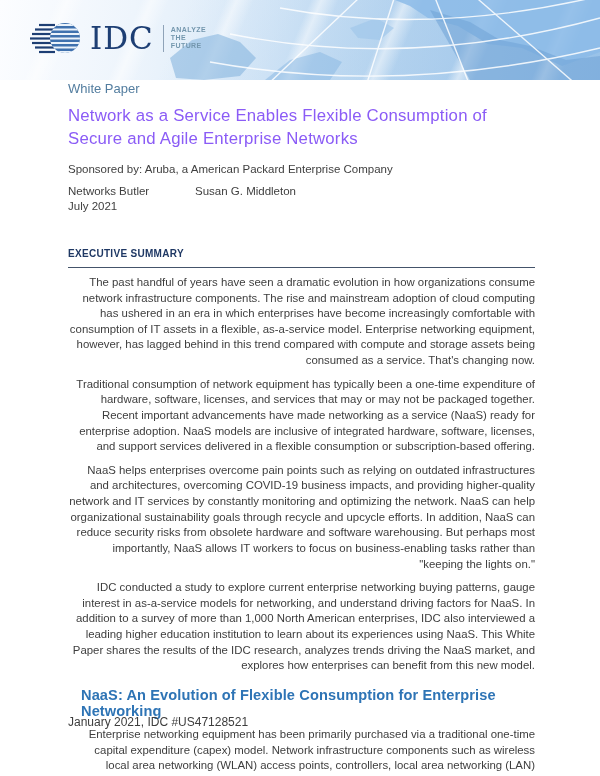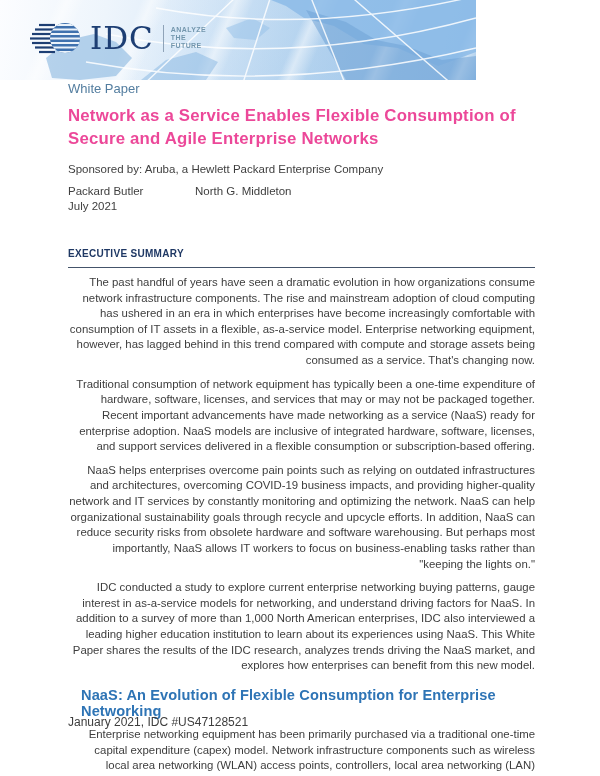--- a/index.html
+++ b/index.html
@@ -2,21 +2,21 @@
 <html><head>
 <meta charset="utf-8">
 <style>
   html,body{margin:0;padding:0;background:#ffffff;}
   .page{
     position:relative;width:600px;height:776px;overflow:hidden;background:#ffffff;
     font-family:"Liberation Sans",sans-serif;color:#3d3d3d;
   }
   
   .band{
-    position:relative;width:476px;height:80px;overflow:hidden;
+    position:relative;width:600px;height:80px;overflow:hidden;
     background:linear-gradient(100deg,#fcfdff 0%,#eef5fc 22%,#d9e9f8 45%,#bcd8f1 68%,#a3c9ec 100%);
   }
   .band .streaks{
     position:absolute;inset:0;
     background:
       repeating-linear-gradient(113deg,rgba(255,255,255,0) 0 52px,rgba(255,255,255,.5) 62px,rgba(255,255,255,0) 78px),
       linear-gradient(113deg,rgba(175,208,238,0) 30%,rgba(160,198,233,.35) 60%,rgba(140,185,228,.45) 100%);
   }
   .band svg.map{position:absolute;right:0;top:0;}
   .logo{
@@ -28,21 +28,21 @@
   }
   .logo-divider{width:1px;height:27px;background:#8fa3b8;margin:0 7px 0 9px;}
   .tagline{display:flex;flex-direction:column;justify-content:center;}
   .tagline span{
     font-size:7px;line-height:8px;font-weight:bold;color:#7396ad;letter-spacing:.4px;
   }
   
   .content{padding:0 65px 0 68px;}
   .kicker{margin-top:1px;font-size:13px;color:#537d9f;}
   h1.title{
-    margin:9px 0 0;font-size:16.8px;font-weight:bold;color:#ec4899;
+    margin:9px 0 0;font-size:16.8px;font-weight:normal;color:#8b5cf6;
     line-height:1.34;max-width:478px;letter-spacing:.2px;
   }
   .sponsor{margin-top:13px;font-size:11.5px;color:#3f3f3f;}
   .authors{display:flex;margin-top:9px;font-size:11.5px;color:#3f3f3f;line-height:1.3;}
   .authors .col1{width:127px;}
   h2.exec{
     margin:34px 0 0;font-size:10px;font-weight:bold;color:#1f3864;letter-spacing:.3px;
   }
   .rule{margin-top:8px;height:1px;background:#44546a;}
   p.body{
@@ -117,28 +117,28 @@
         <span>FUTURE</span>
       </span>
     </div>
   </div>
 
   <div class="content">
     <div class="kicker">White Paper</div>
 
     <h1 class="title">Network as a Service Enables Flexible Consumption of Secure and Agile Enterprise Networks</h1>
 
-    <div class="sponsor">Sponsored by: Aruba, a Hewlett Packard Enterprise Company</div>
+    <div class="sponsor">Sponsored by: Aruba, a American Packard Enterprise Company</div>
 
     <div class="authors">
       <div class="col1">
-        <div>Packard Butler</div>
+        <div>Networks Butler</div>
         <div>July 2021</div>
       </div>
-      <div>North G. Middleton</div>
+      <div>Susan G. Middleton</div>
     </div>
 
     <h2 class="exec">EXECUTIVE SUMMARY</h2>
     <div class="rule"></div>
 
     <p class="body first">The past handful of years have seen a dramatic evolution in how organizations consume network infrastructure components. The rise and mainstream adoption of cloud computing has ushered in an era in which enterprises have become increasingly comfortable with consumption of IT assets in a flexible, as-a-service model. Enterprise networking equipment, however, has lagged behind in this trend compared with compute and storage assets being consumed as a service. That's changing now.</p>
     <p class="body">Traditional consumption of network equipment has typically been a one-time expenditure of hardware, software, licenses, and services that may or may not be packaged together. Recent important advancements have made networking as a service (NaaS) ready for enterprise adoption. NaaS models are inclusive of integrated hardware, software, licenses, and support services delivered in a flexible consumption or subscription-based offering.</p>
     <p class="body">NaaS helps enterprises overcome pain points such as relying on outdated infrastructures and architectures, overcoming COVID-19 business impacts, and providing higher-quality network and IT services by constantly monitoring and optimizing the network. NaaS can help organizational sustainability goals through recycle and upcycle efforts. In addition, NaaS can reduce security risks from obsolete hardware and software warehousing. But perhaps most importantly, NaaS allows IT workers to focus on business-enabling tasks rather than "keeping the lights on."</p>
     <p class="body">IDC conducted a study to explore current enterprise networking buying patterns, gauge interest in as-a-service models for networking, and understand driving factors for NaaS. In addition to a survey of more than 1,000 North American enterprises, IDC also interviewed a leading higher education institution to learn about its experiences using NaaS. This White Paper shares the results of the IDC research, analyzes trends driving the NaaS market, and explores how enterprises can benefit from this new model.</p>
 

